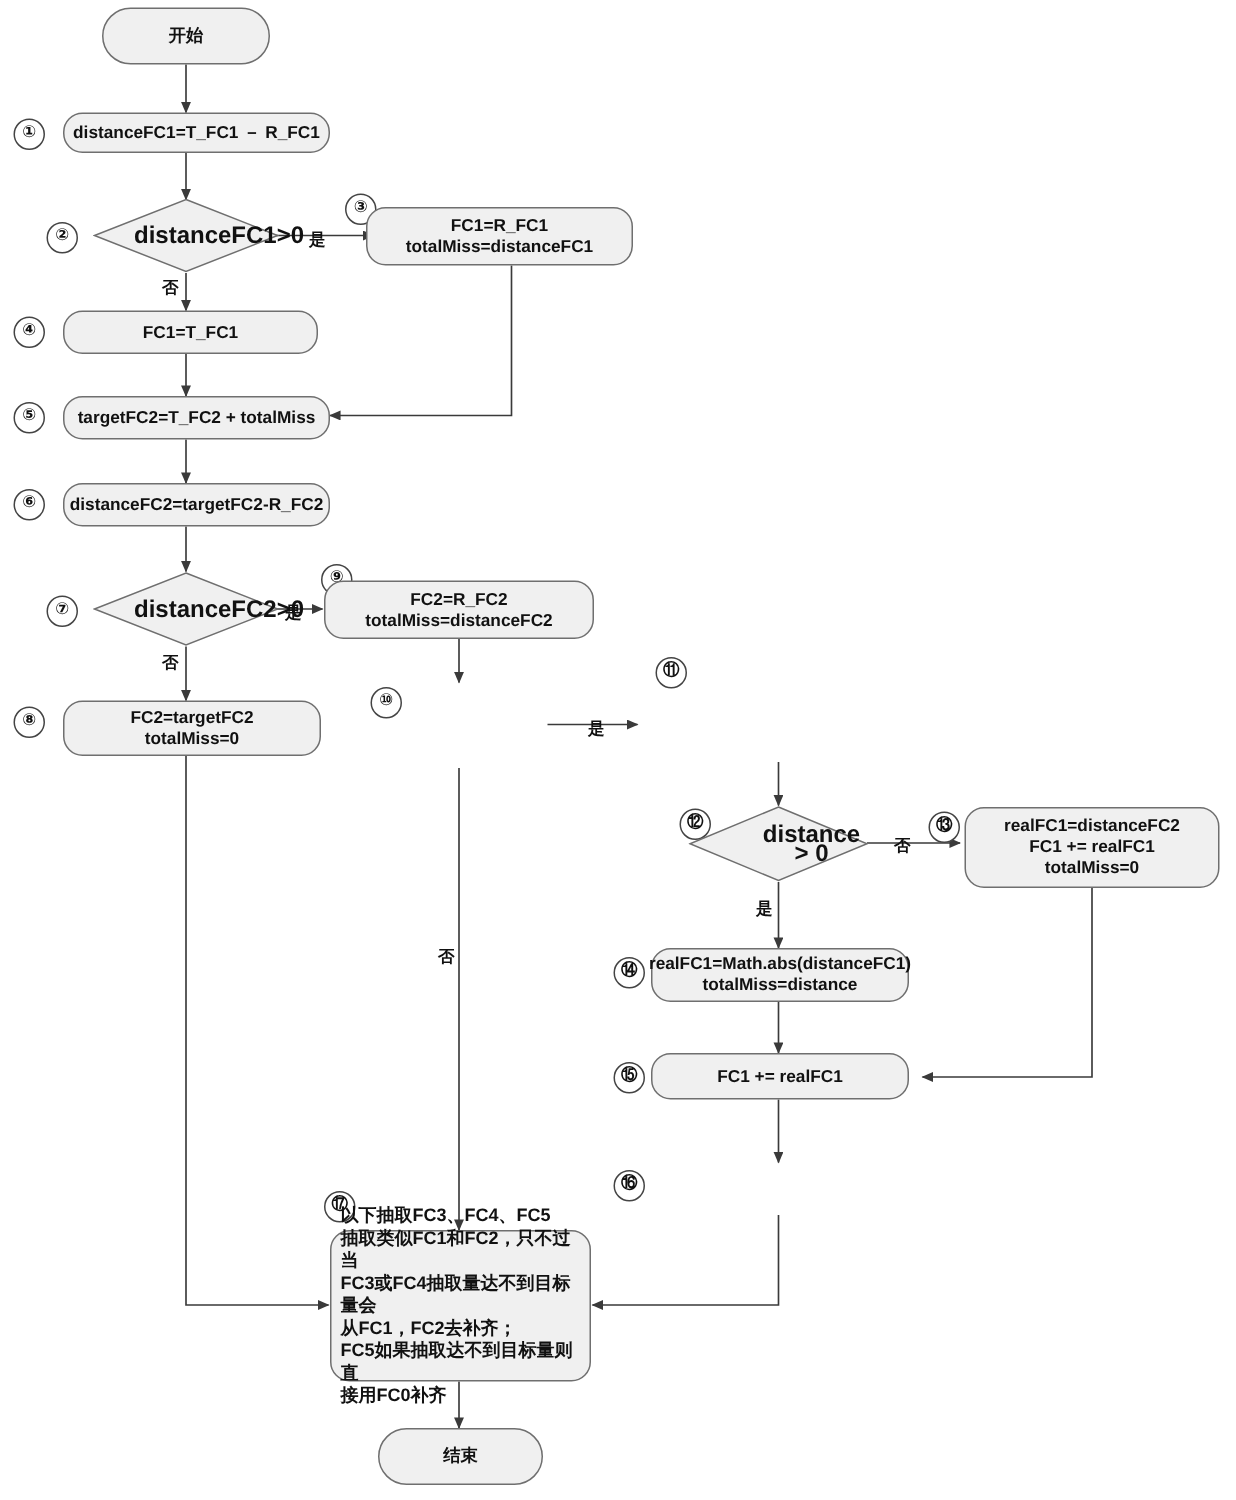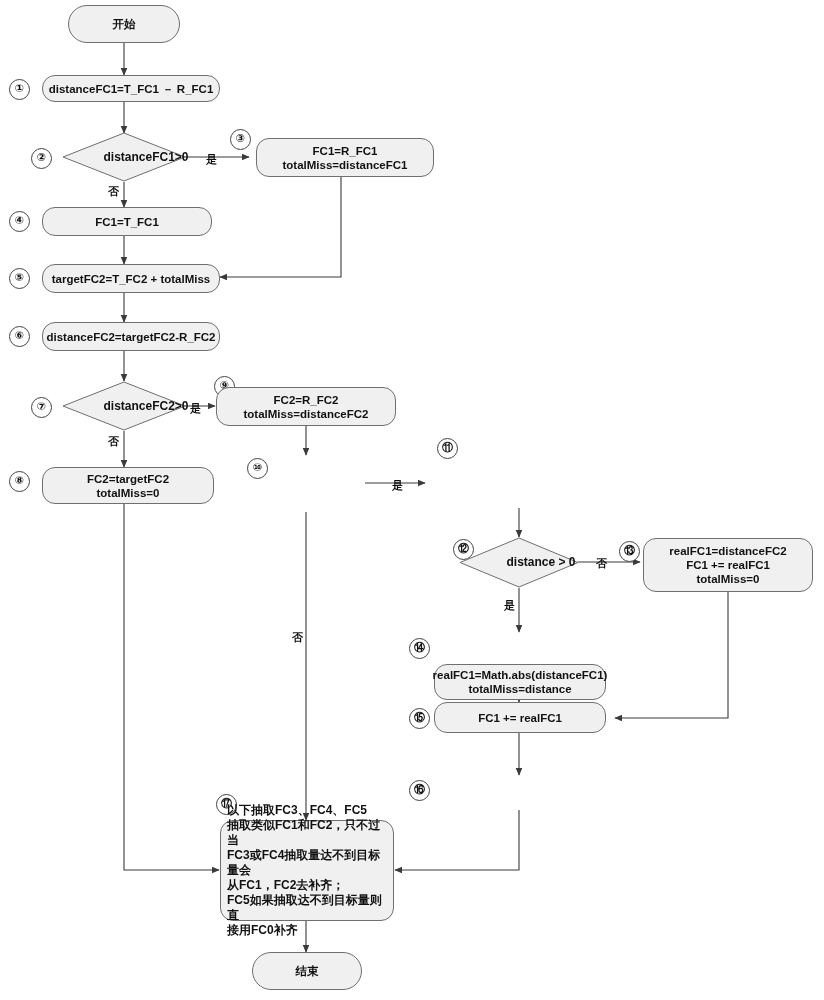--- a/index.html
+++ b/index.html
@@ -34,21 +34,21 @@
     background:#f0f0f0;
     border-radius:22px;
   }
   .dec{
     background:transparent;
     border:none;
   }
   .dec .dec-label{
     position:relative;
     z-index:2;
-    font-size:12px;
+    font-size:16px;
     line-height:13px;
     white-space:pre-line;
     margin-left:44px;
   }
   .dec .dia{
     position:absolute;
     left:0;top:0;
     width:100%;height:100%;
     z-index:1;
   }
@@ -150,21 +150,21 @@
   <div class="node dec" style="left:62px;top:132px;width:124px;height:50px;">
     <svg class="dia" viewBox="0 0 124 50" preserveAspectRatio="none">
       <polygon points="62,1 123,25 62,49 1,25" fill="#f0f0f0" stroke="#6f6f6f" stroke-width="1"></polygon>
     </svg>
     <span class="dec-label">distanceFC1&gt;0</span>
   </div>
   <div class="edgelabel" style="left:206px;top:152px;">是</div>
   <div class="edgelabel" style="left:108px;top:184px;">否</div>
 
   <div class="circnum" style="left:230px;top:129px;">③</div>
-  <div class="node proc" style="left:256px;top:138px;width:178px;height:39px;">
+  <div class="node proc" style="left:244px;top:138px;width:178px;height:39px;">
     <span>FC1=R_FC1
 totalMiss=distanceFC1</span>
   </div>
 
   <div class="circnum" style="left:9px;top:211px;">④</div>
   <div class="node proc" style="left:42px;top:207px;width:170px;height:29px;">
     <span>FC1=T_FC1</span>
   </div>
 
   <div class="circnum" style="left:9px;top:268px;">⑤</div>
@@ -216,21 +216,21 @@
   <div class="edgelabel" style="left:504px;top:598px;">是</div>
 
   <div class="circnum" style="left:619px;top:541px;">⑬</div>
   <div class="node proc" style="left:643px;top:538px;width:170px;height:54px;">
     <span>realFC1=distanceFC2
 FC1 += realFC1
 totalMiss=0</span>
   </div>
 
   <div class="circnum" style="left:409px;top:638px;">⑭</div>
-  <div class="node proc" style="left:434px;top:664px;width:172px;height:36px;">
+  <div class="node proc" style="left:434px;top:632px;width:172px;height:36px;">
     <span>realFC1=Math.abs(distanceFC1)
 totalMiss=distance</span>
   </div>
 
   <div class="circnum" style="left:409px;top:708px;">⑮</div>
   <div class="node proc" style="left:434px;top:702px;width:172px;height:31px;">
     <span>FC1 += realFC1</span>
   </div>
 
   <div class="circnum" style="left:409px;top:780px;">⑯</div>

